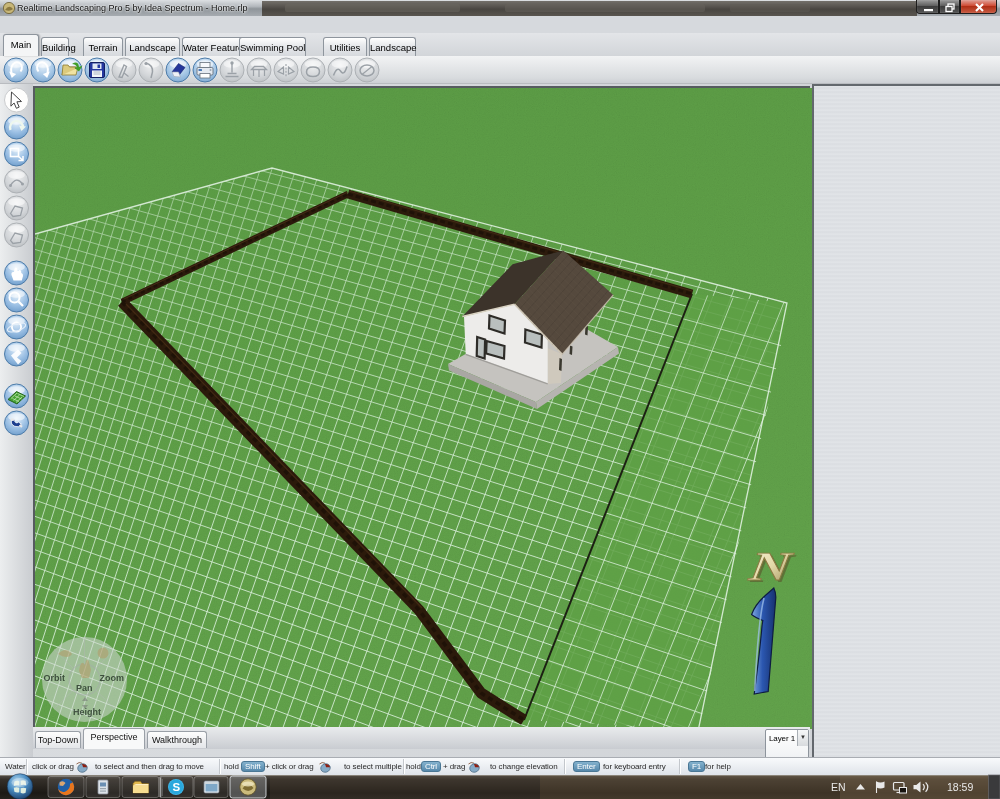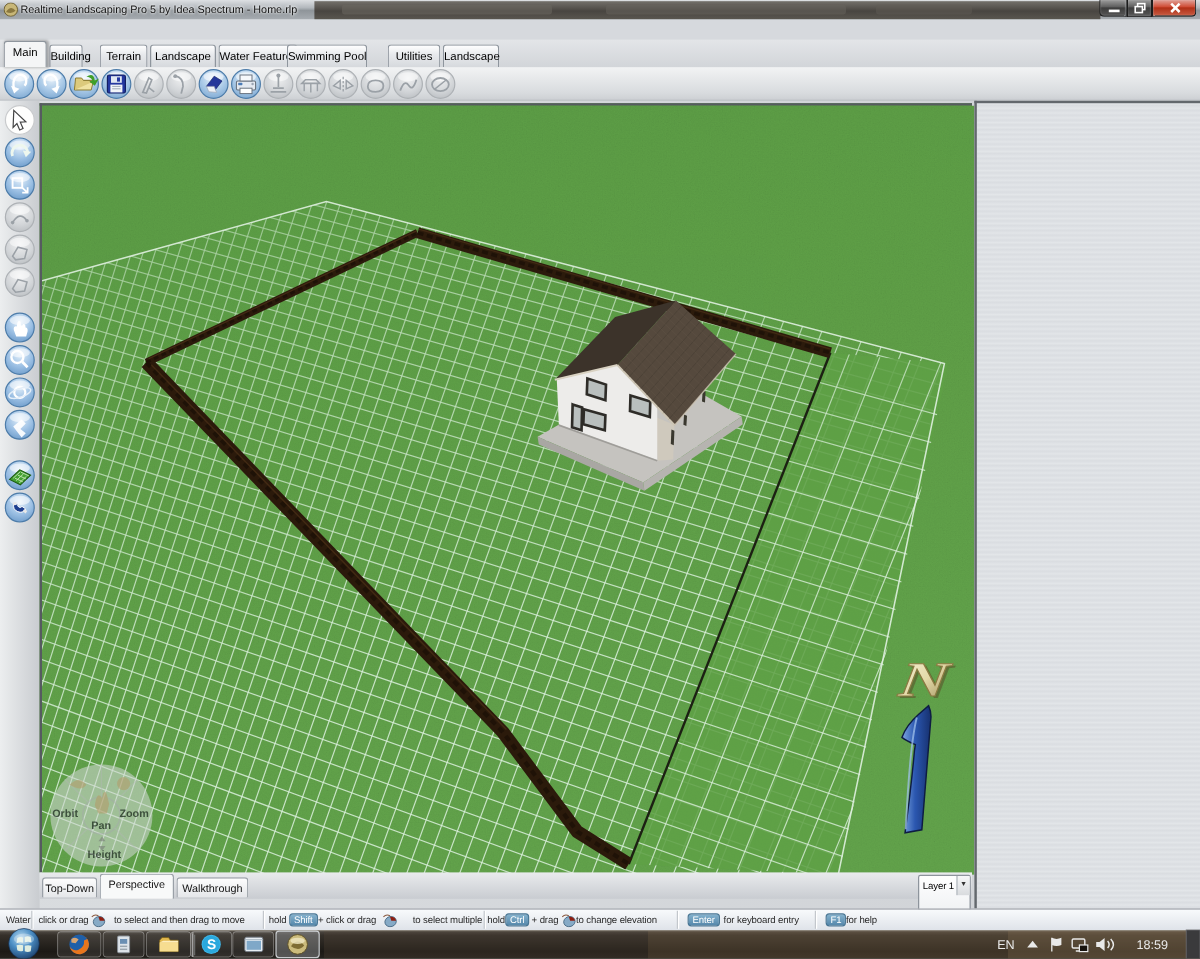--- a/index.html
+++ b/index.html
@@ -363,21 +363,21 @@
   <span class="sseg" style="left:406px">hold</span>
   <span class="key" style="position:absolute;top:3px;left:421px">Ctrl</span>
   <span class="sseg" style="left:443px">+ drag</span>
   <svg class="mouse" style="left:467px" width="15" height="12" viewBox="0 0 15 12">
         <path d="M1.5 3 Q4 0.5 7 2.2" stroke="#8a5a40" stroke-width="0.9" fill="none"></path>
         <g transform="rotate(-18 7.5 7)">
           <ellipse cx="7.5" cy="7" rx="4.8" ry="4.2" fill="#86aac6" stroke="#4a6a84" stroke-width="0.7"></ellipse>
           <path d="M8.3 3 a4.8 4.2 0 0 1 3.8 4.8 l-3.8 -1.3Z" fill="#8e1f12"></path>
         </g>
       </svg>
-  <span class="sseg" style="left:480px">to change elevation</span>
+  <span class="sseg" style="left:490px">to change elevation</span>
   <span class="sdiv" style="left:564px"></span>
   <span class="key" style="position:absolute;top:3px;left:573px">Enter</span>
   <span class="sseg" style="left:603px">for keyboard entry</span>
   <span class="sdiv" style="left:679px"></span>
   <span class="key" style="position:absolute;top:3px;left:688px">F1</span>
   <span class="sseg" style="left:705px">for help</span>
   </div>
   <div class="abs" id="taskbar">
       <svg width="1000" height="28" id="tasksvg" style="position:absolute;top:-4px;left:0" viewBox="0 -4 1000 28">
         <defs>

